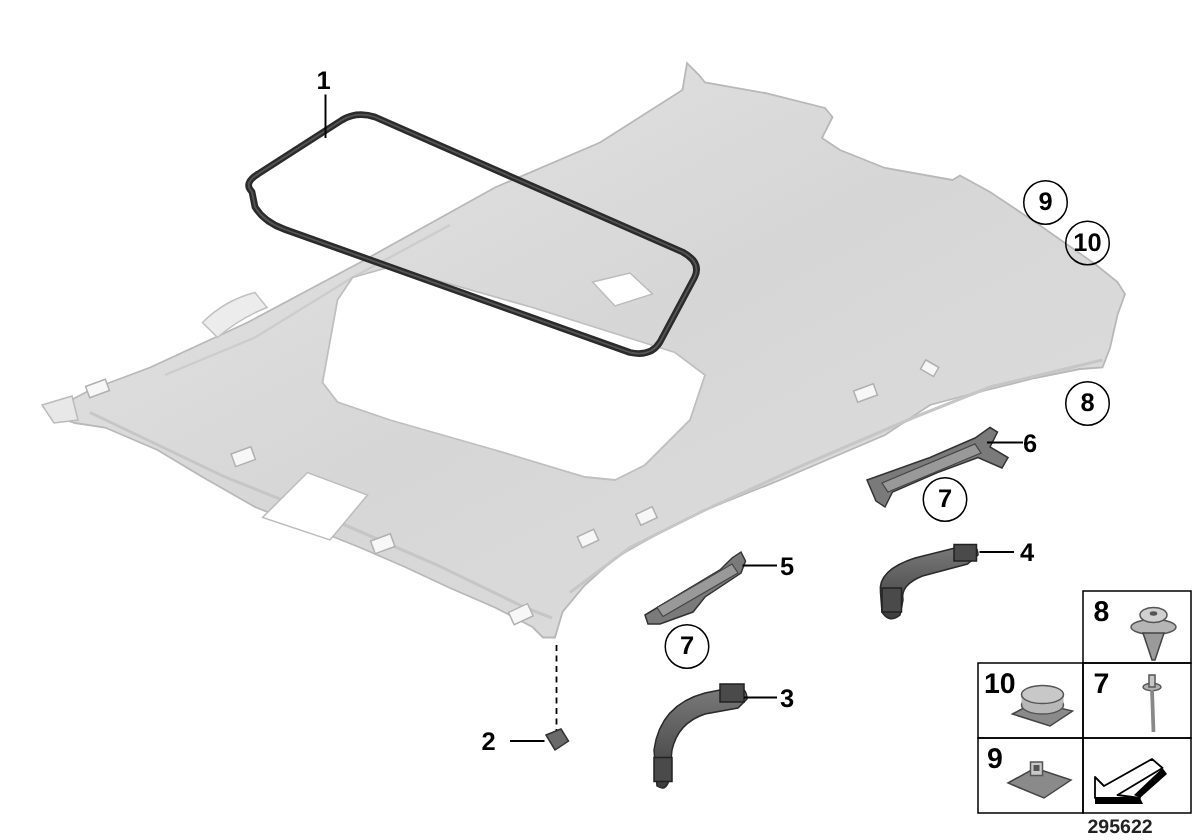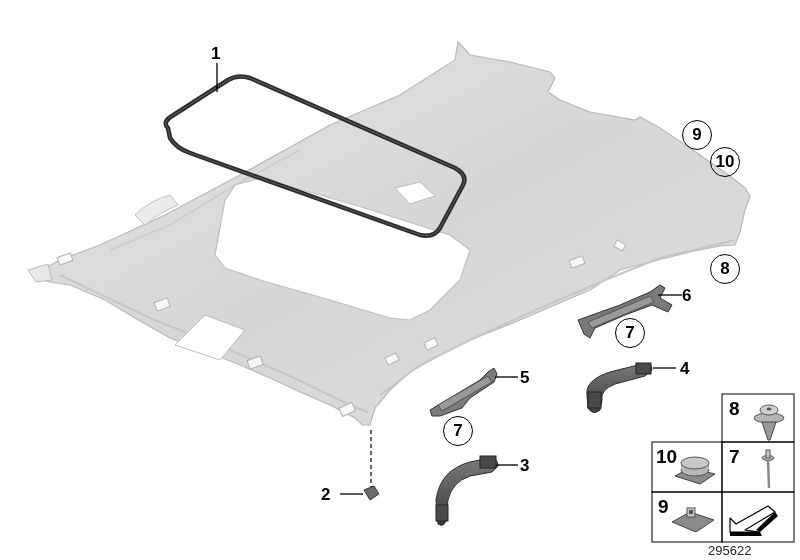--- a/index.html
+++ b/index.html
@@ -151,13 +151,13 @@
 <div class="circ" style="left:710px;top:147px;">10</div>
 <div class="circ" style="left:710px;top:254px;">8</div>
 <div class="circ" style="left:615px;top:318px;">7</div>
 <div class="circ" style="left:443px;top:416px;">7</div>
 
 <span class="leg-num" style="left:729px;top:399px;">8</span>
 <span class="leg-num" style="left:656px;top:447px;">10</span>
 <span class="leg-num" style="left:729px;top:447px;">7</span>
 <span class="leg-num" style="left:658px;top:497px;">9</span>
 
-<span class="ref" style="left:708px;top:543px;">295622</span>
+<span class="ref" style="left:725px;top:543px;font-weight:bold;">295622</span>
 
 </body></html>

